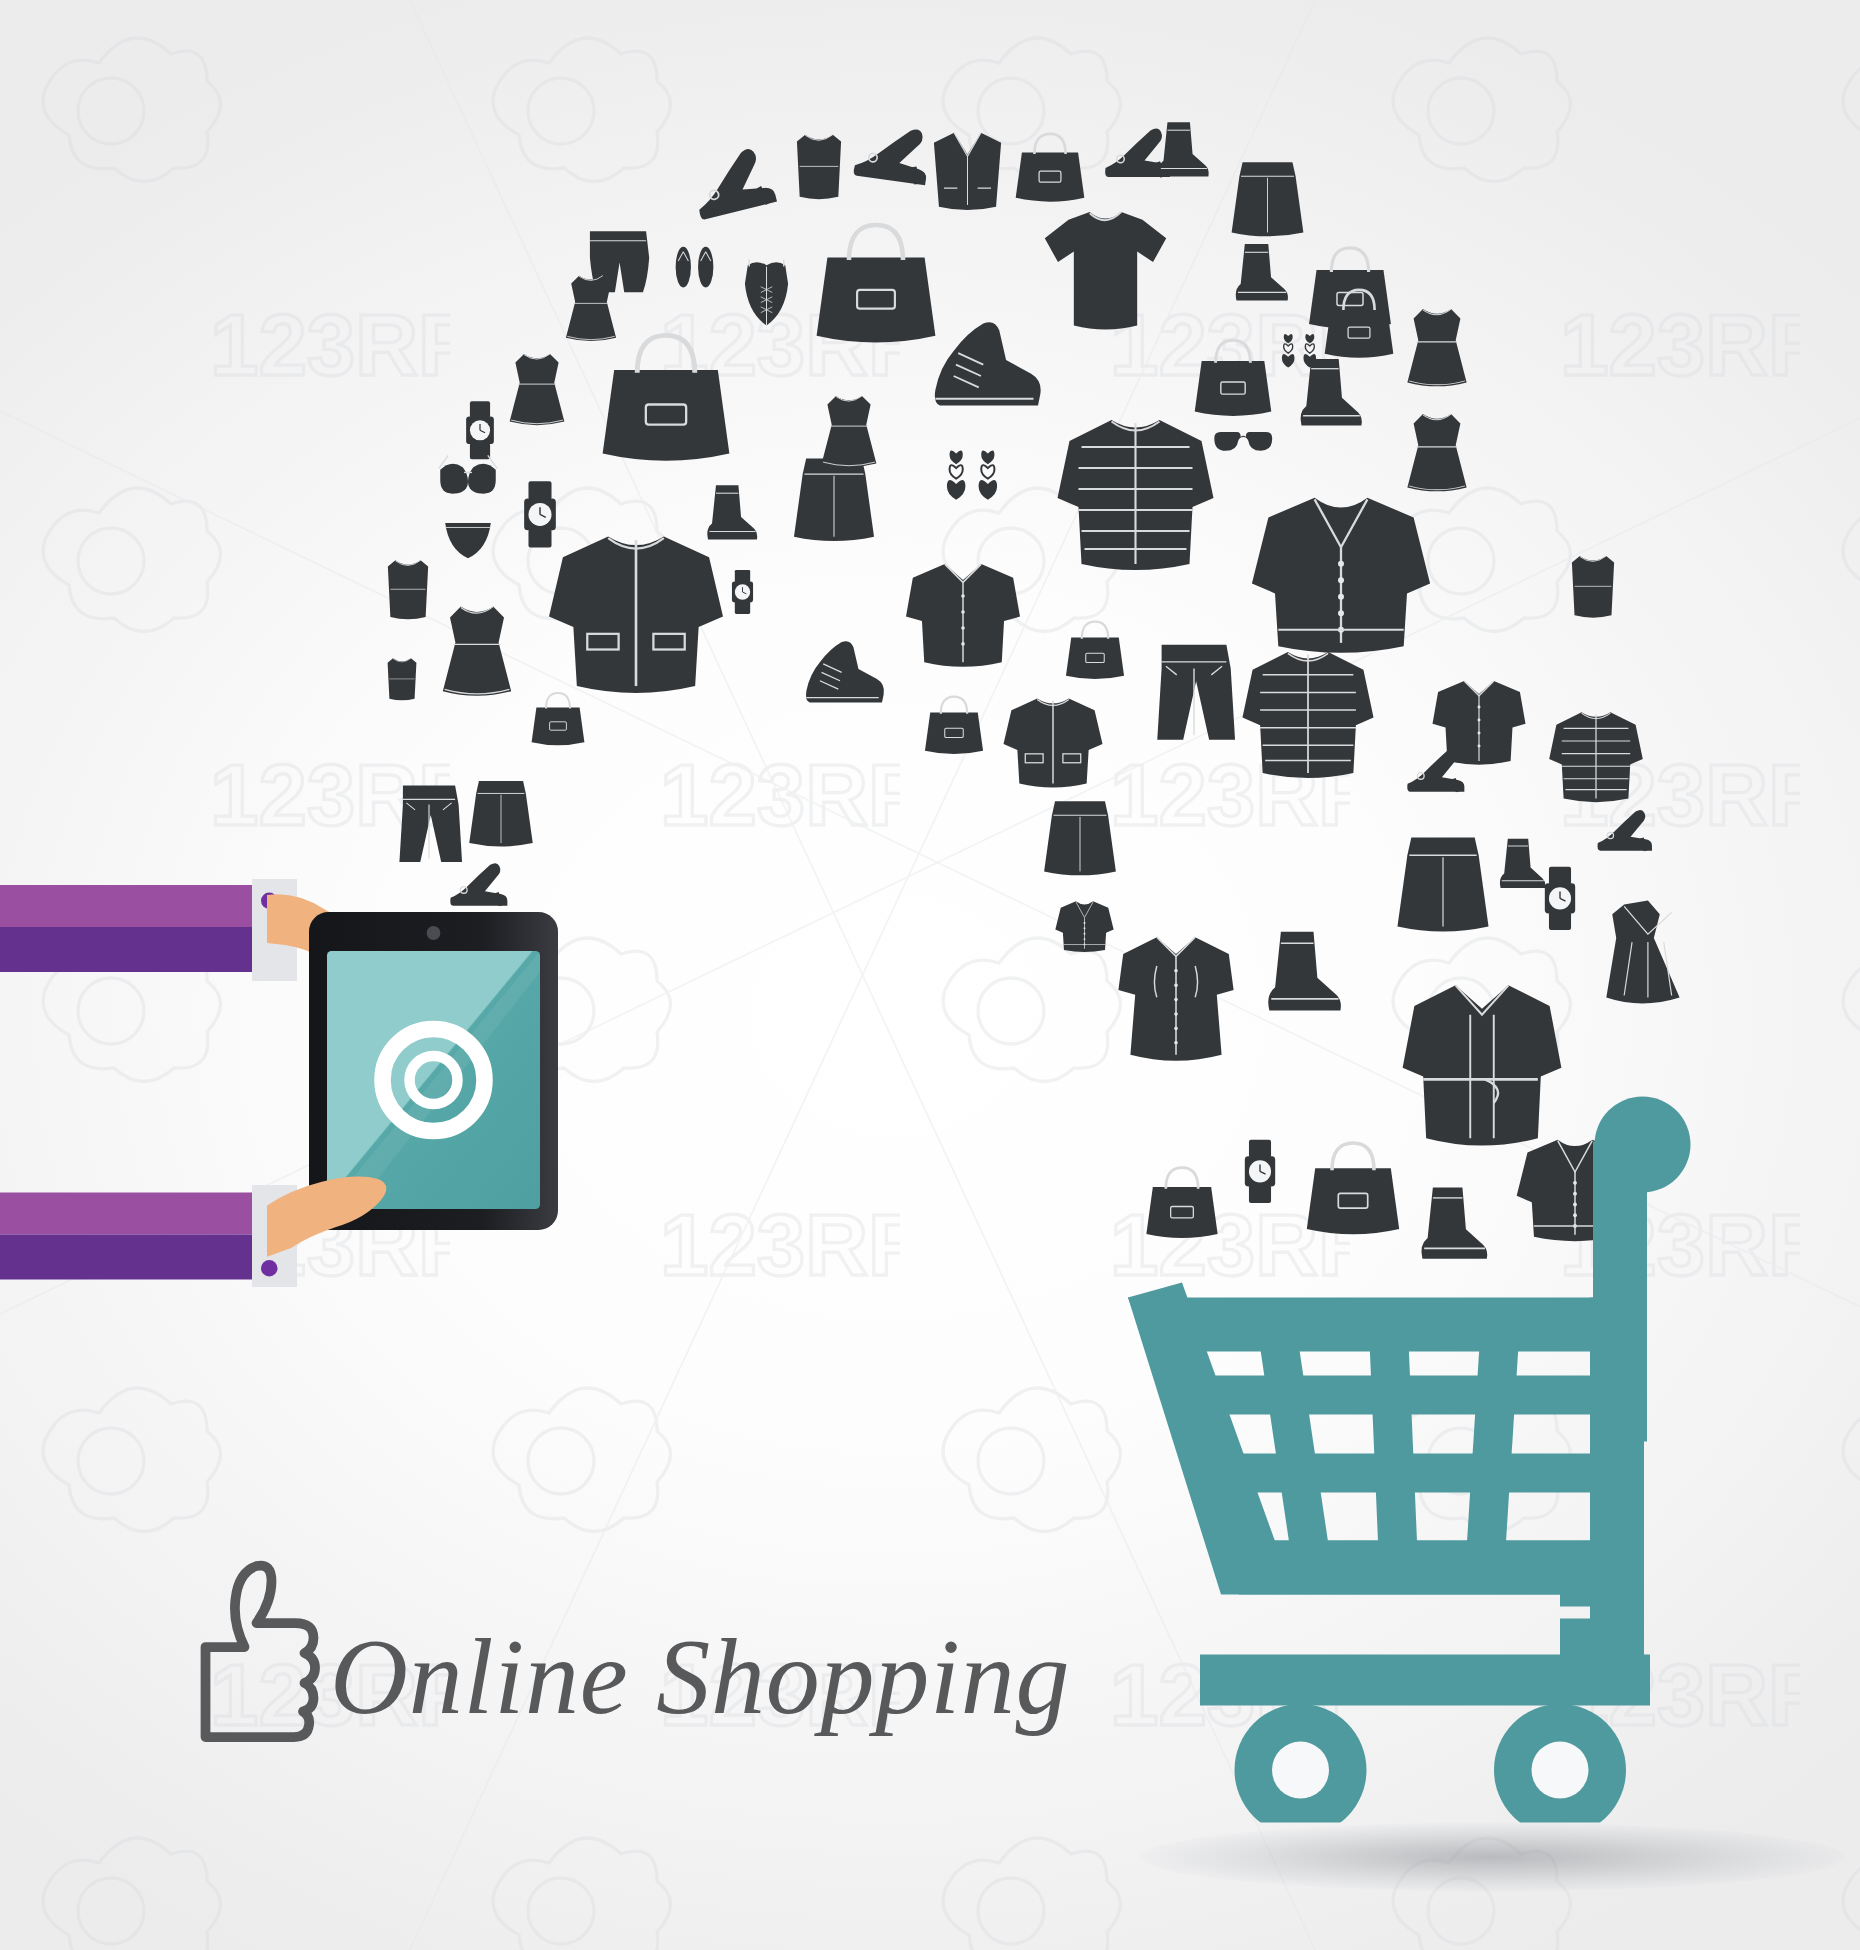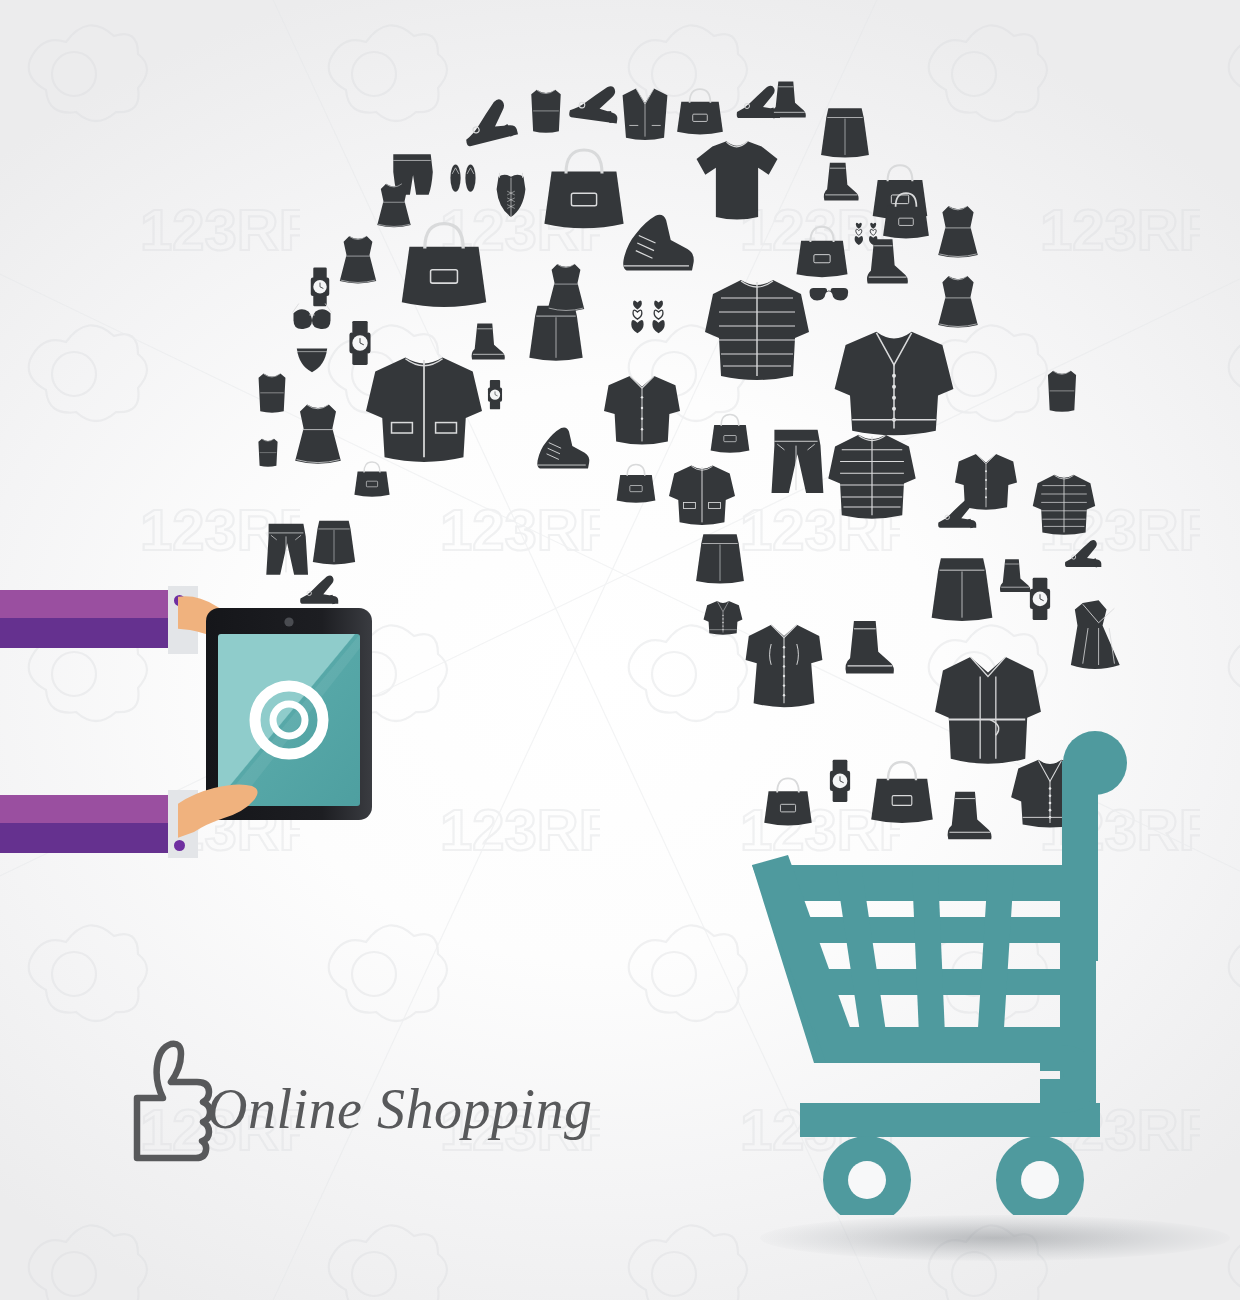--- a/index.html
+++ b/index.html
@@ -19,23 +19,23 @@
   
   #cloud{position:absolute;left:0;top:0;width:1240px;height:1300px;}
   
   .sleeve{position:absolute;}
   .sleeve .band-top{position:absolute;left:0;top:0;height:28px;background:#9a4fa0;}
   .sleeve .band-bot{position:absolute;left:0;top:28px;height:30px;background:#65318f;}
   .cuff{position:absolute;width:30px;height:66px;background:#e3e5e8;}
   .cuff-btn{position:absolute;width:11px;height:11px;border-radius:50%;background:#6f2fa0;}
   
   .caption{
-    position:absolute;left:207px;top:1077px;
+    position:absolute;left:220px;top:1077px;
     font-family:"Liberation Serif", serif;
-    font-style:italic;font-size:56px;color:#58595b;letter-spacing:.5px;
+    font-style:italic;font-size:72px;color:#58595b;letter-spacing:.5px;
     white-space:nowrap;
   }
   .thumb{position:absolute;left:115px;top:1040px;}
   
   #cart{position:absolute;left:740px;top:715px;}
   .ground-shadow{
     position:absolute;left:760px;top:1215px;width:470px;height:46px;
     background:radial-gradient(ellipse at center, rgba(110,115,120,.42) 0%, rgba(150,155,160,.20) 48%, rgba(200,205,210,0) 75%);
     border-radius:50%;
   }

